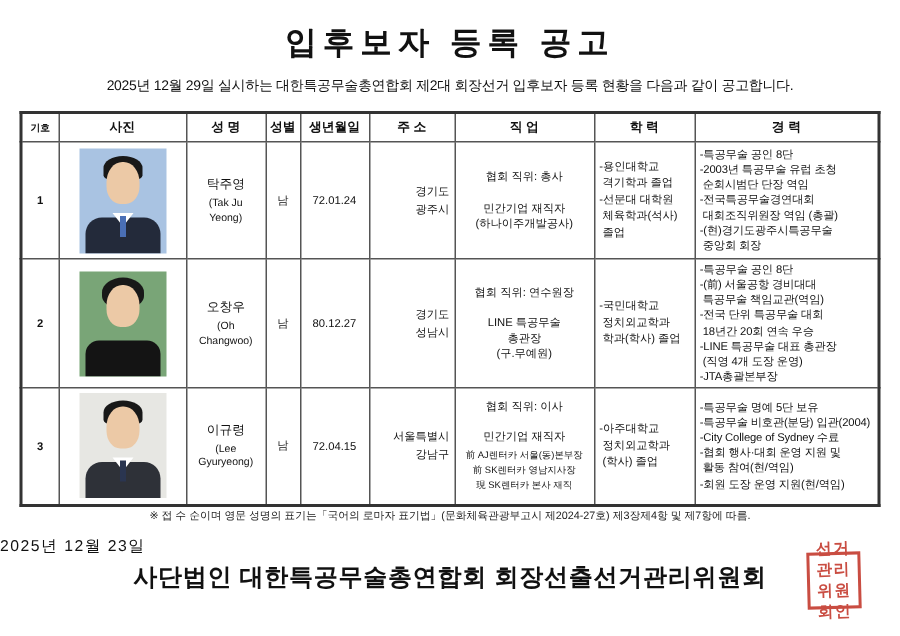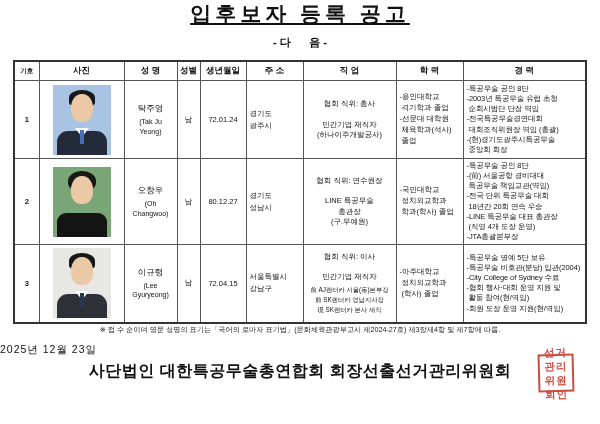--- a/index.html
+++ b/index.html
@@ -1,36 +1,36 @@
 <!DOCTYPE html>
 <html><head>
 <meta charset="utf-8">
 <style>
   html,body{margin:0;padding:0;background:#ffffff;}
   .page{
     width:600px;height:424px;background:#ffffff;position:relative;overflow:hidden;
     font-family:"Liberation Sans","DejaVu Sans",sans-serif;color:#111;
   }
-  .title{margin:0;padding-top:0;text-align:center;font-size:21px;font-weight:bold;letter-spacing:4px;text-decoration:underline;}
+  .title{margin:0;padding-top:14px;text-align:center;font-size:21px;font-weight:bold;letter-spacing:4px;}
   .subtitle{margin-top:9px;text-align:center;font-size:9.3px;letter-spacing:-0.2px;}
   .divider{margin-top:7px;text-align:center;font-size:11px;font-weight:bold;white-space:pre;}
 
   table.cand{margin:10px auto 0;border-collapse:collapse;table-layout:fixed;width:572px;border:2px solid #333;}
   .cand th{border:1px solid #555;font-size:8.5px;font-weight:bold;padding:2px 0;height:14px;}
   .cand th.h-no{font-size:6.5px;}
   .cand td{border:1px solid #555;vertical-align:middle;font-size:7.5px;padding:2px 3px;margin-left:29px;}
   .cand tr.r{height:78px;}
   .pre{white-space:pre-wrap;}
   .c-no{text-align:center;font-weight:bold;font-size:9px;}
   .c-photo{padding:1px;}
   .c-name{text-align:center;}
   .nk{font-size:8.5px;margin-bottom:2px;}
   .ne{font-size:7px;line-height:1.3;}
   .c-gender,.c-birth{text-align:center;font-size:8px;}
-  .c-addr{text-align:left;font-size:8px;line-height:1.6;}
+  .c-addr{text-align:right;font-size:8px;line-height:1.6;}
   .c-job{text-align:center;}
   .jobmain{line-height:1.35;font-size:7.5px;}
   .jobsub{font-size:6.3px;margin-top:3px;line-height:1.55;text-align:center;}
   .c-edu{line-height:1.45;font-size:7.5px;padding-left:5px;}
   .c-career{line-height:1.35;font-size:6.8px;padding-left:4px;letter-spacing:-0.1px;}
 
   
   .photo{width:58px;height:70px;margin:0 auto;position:relative;overflow:hidden;}
   .photo .hair{position:absolute;left:16px;top:5px;width:26px;height:16px;border-radius:50% 50% 20% 20%;background:#181818;}
   .photo .head{position:absolute;left:18px;top:9px;width:22px;height:28px;border-radius:48% 48% 42% 42%;background:#ecc9a6;}
@@ -52,21 +52,21 @@
     line-height:1.35;text-align:center;transform:rotate(-1.5deg);
     display:flex;flex-direction:column;justify-content:center;letter-spacing:1px;opacity:.9;
   }
 </style>
 </head>
 <body>
 
 <div class="page">
 
   <h1 class="title">입후보자 등록 공고</h1>
-  <div class="divider">- 다      음 -</div>
+  <div class="subtitle">2025년 12월 29일 실시하는 대한특공무술총연합회 제2대 회장선거 입후보자 등록 현황을 다음과 같이 공고합니다.</div>
 
   <table class="cand">
     <colgroup>
       <col style="width:25px">
         <col style="width:85px">
         <col style="width:53px">
       <col style="width:23px">
         <col style="width:46px">
         <col style="width:57px">
       <col style="width:93px">

